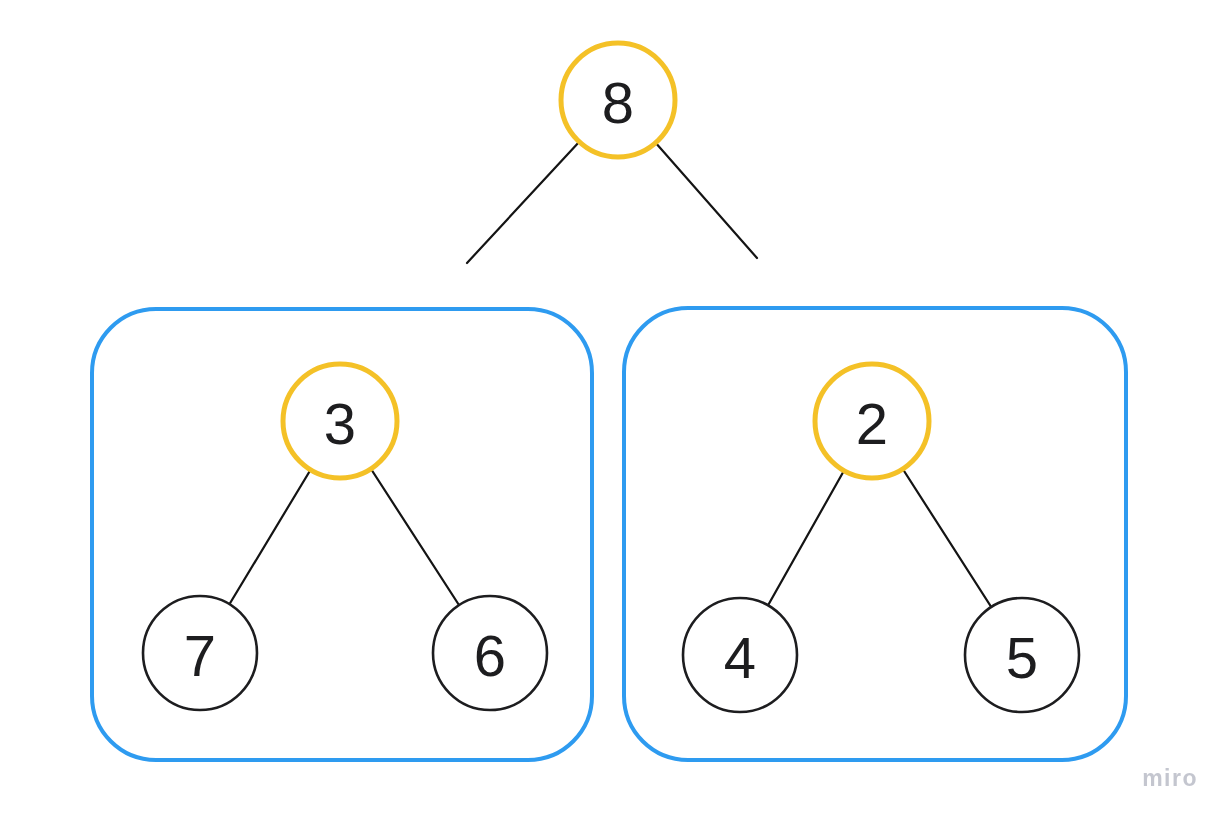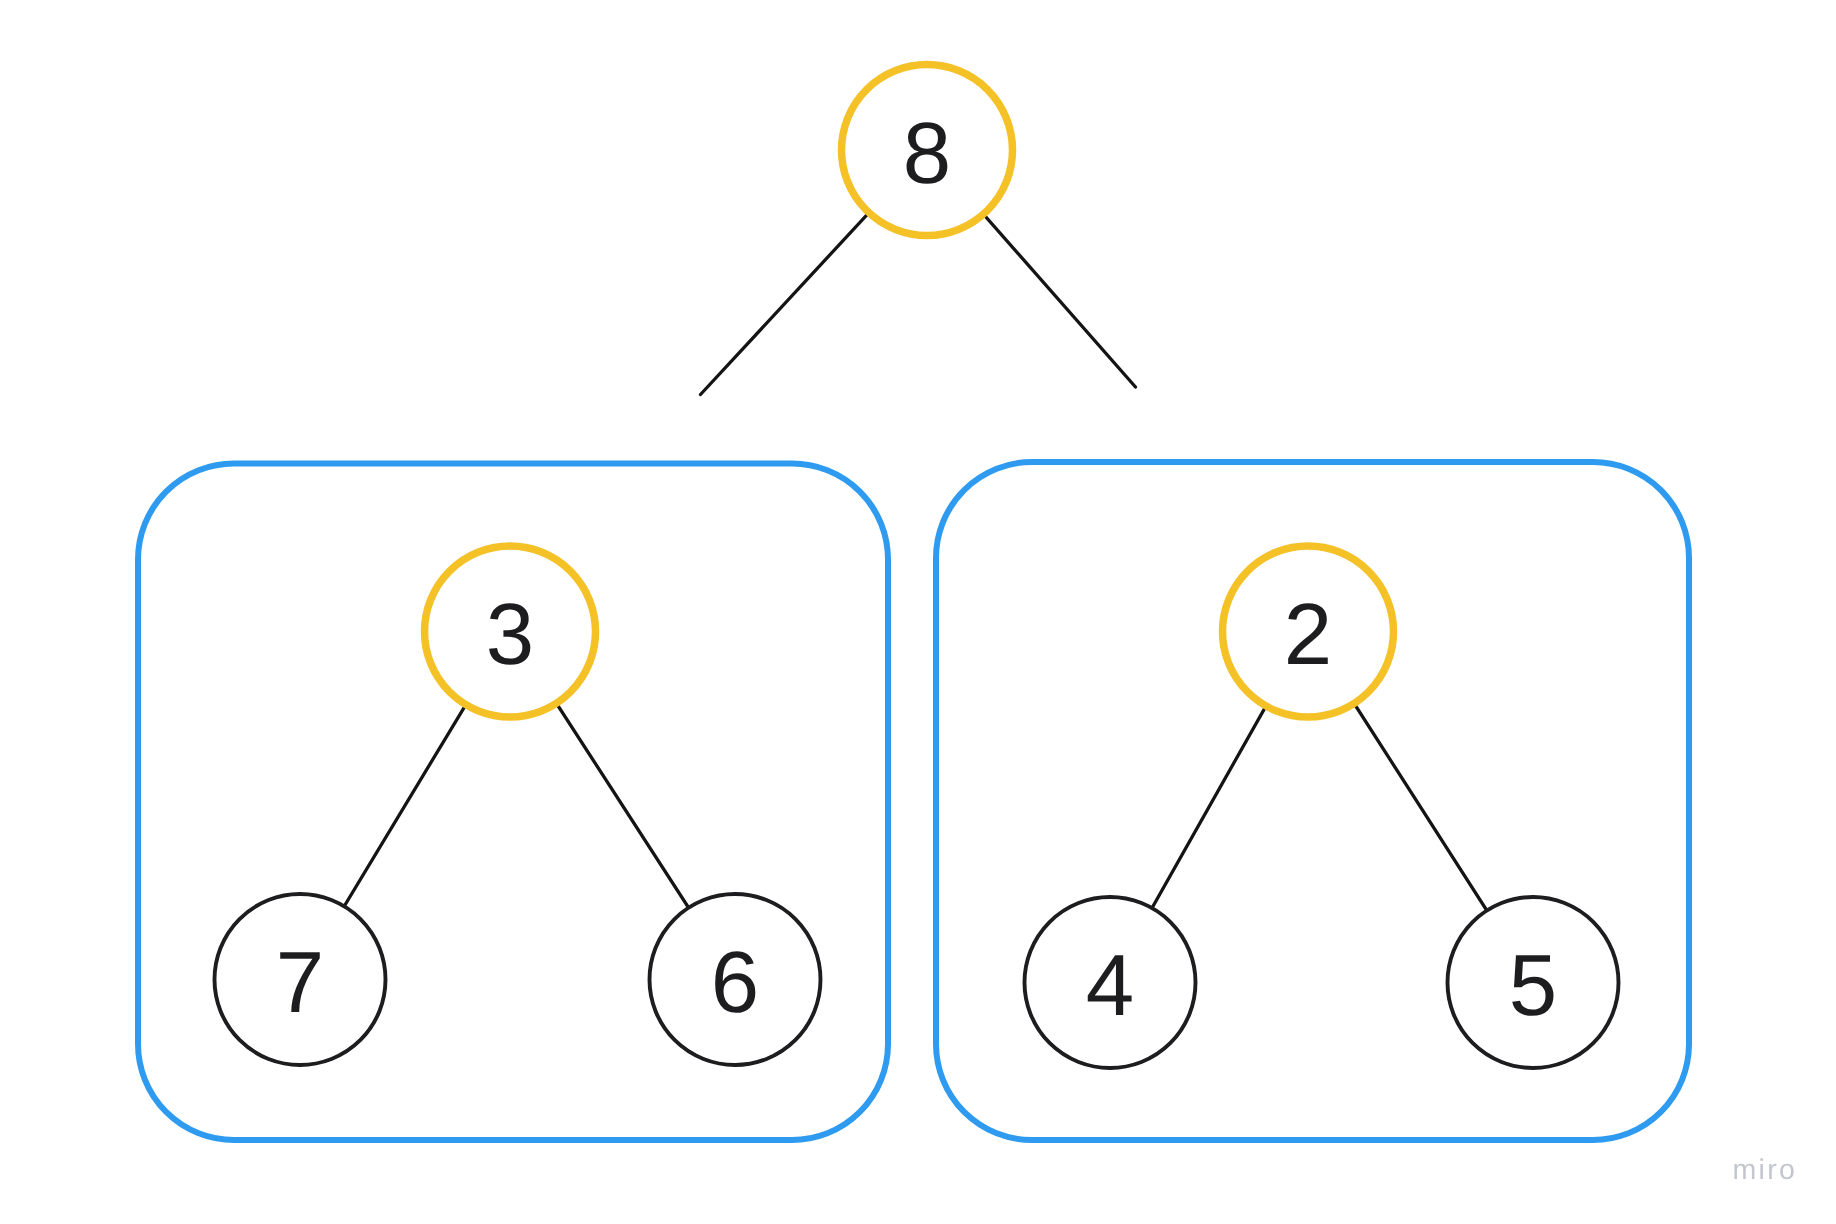--- a/index.html
+++ b/index.html
@@ -18,22 +18,22 @@
   svg.diagram {
     position: absolute;
     left: 0;
     top: 0;
     display: block;
   }
   .watermark {
     position: absolute;
     right: 26px;
     bottom: 24px;
-    font-size: 19px;
-    font-weight: normal;
+    font-size: 23px;
+    font-weight: bold;
     letter-spacing: 1.5px;
     color: #c4c6cf;
     user-select: none;
   }
   .node-label {
     font-family: "Liberation Sans", sans-serif;
   }
 </style>
 </head>
 <body>

